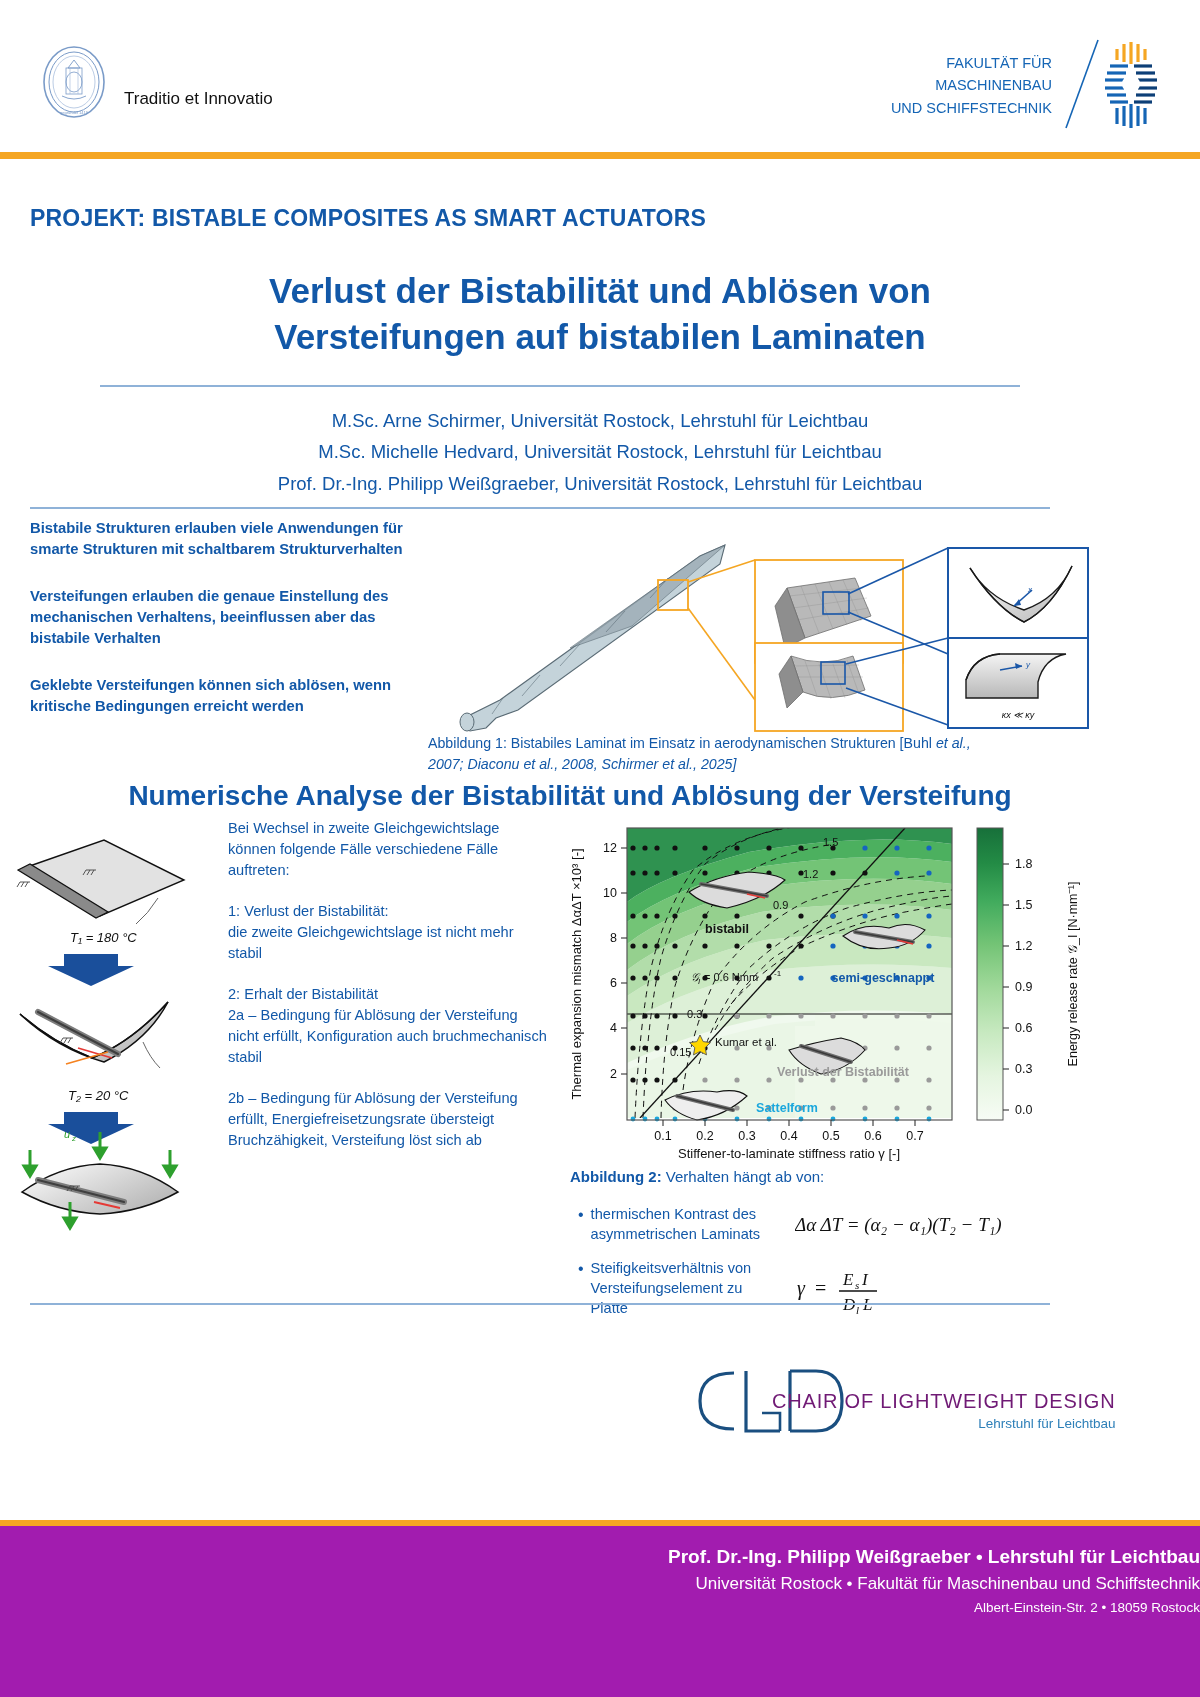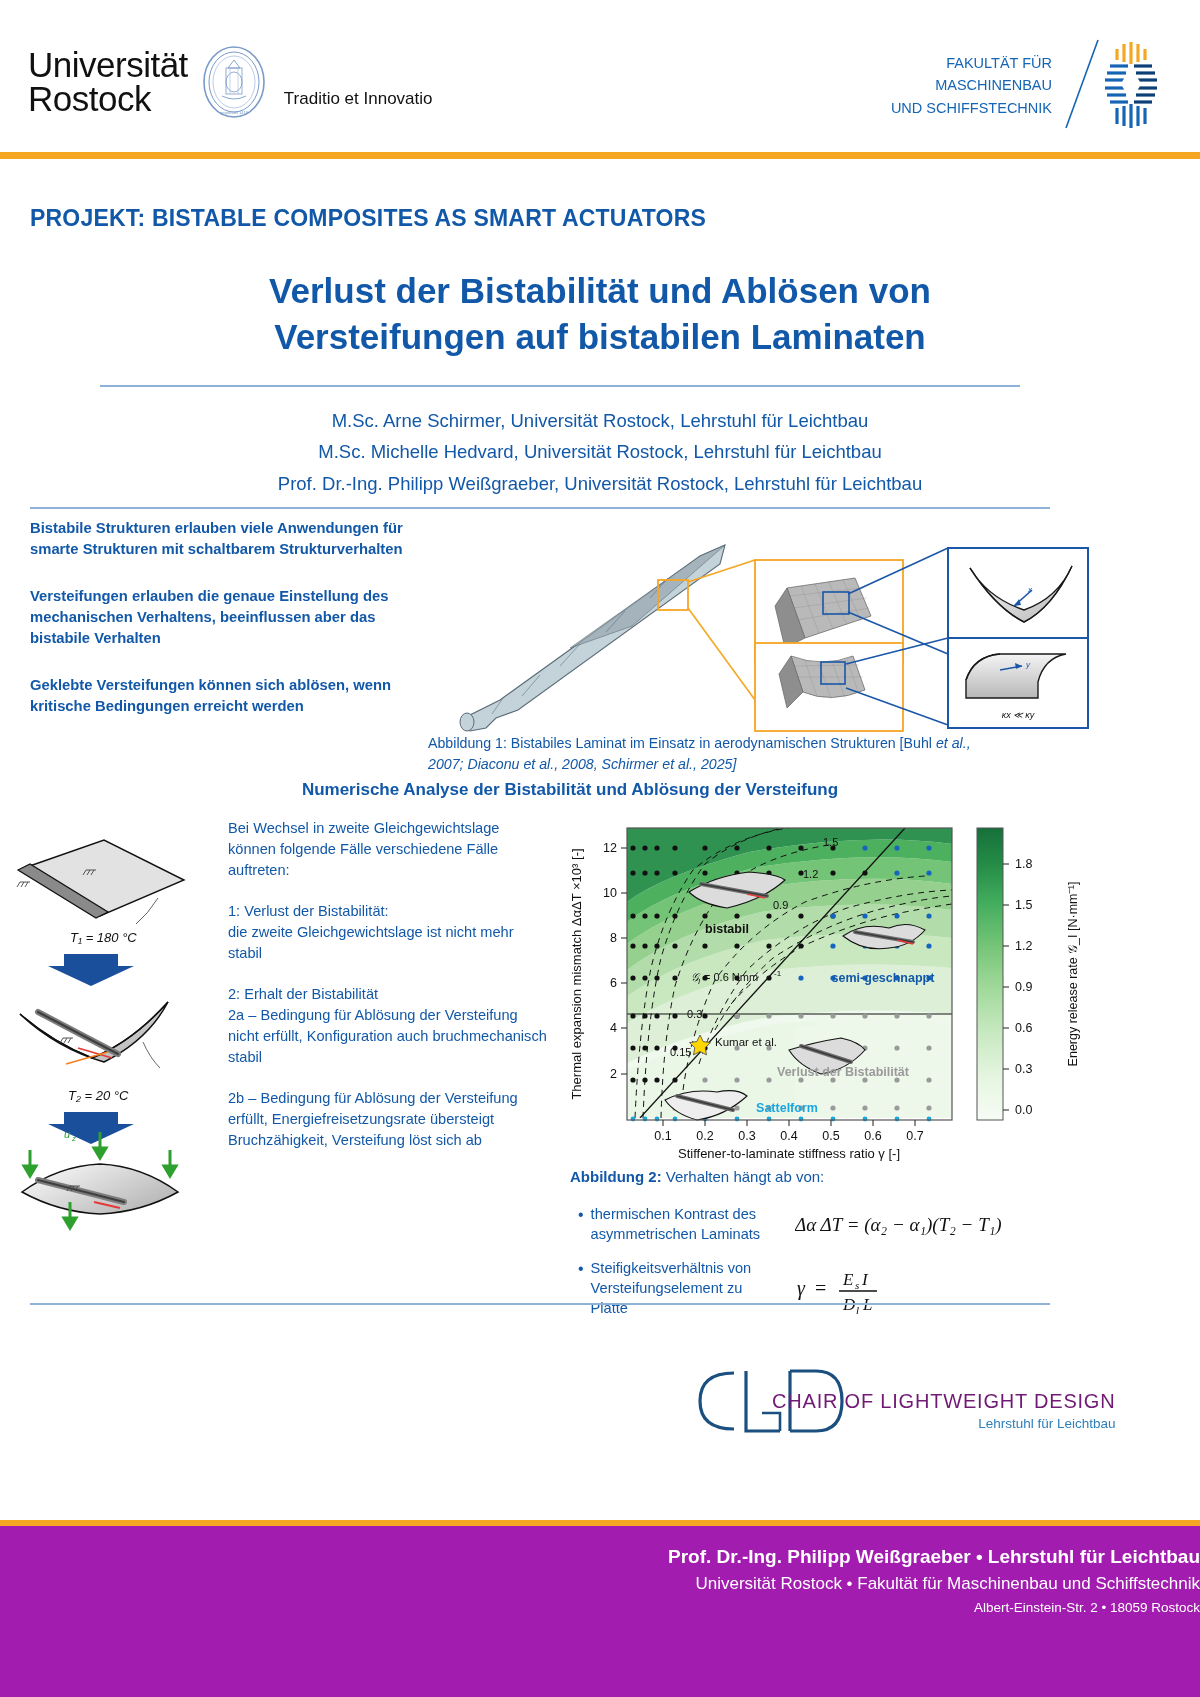--- a/index.html
+++ b/index.html
@@ -53,21 +53,21 @@
   .fig1 { position: absolute; top: 518px; left: 400px; width: 700px; height: 215px; }
   .fig1 svg { display: block; }
   .fig1-cap { position: absolute; top: 733px; left: 428px; width: 625px;
               font-size: 14.2px; color: #1258a8; line-height: 1.45; }
   .fig1-cap b { font-weight: normal; }
   .fig1-cap i { font-style: italic; }
 
   
   .sec-head {
     position: absolute; top: 780px; left: 60px; width: 1020px; text-align: center;
-    font-size: 17px; font-weight: bold; color: #1258a8;
+    font-size: 28px; font-weight: bold; color: #1258a8;
   }
 
   
   .proc { position: absolute; top: 820px; left: 8px; width: 215px; height: 420px; }
 
   
   .midcol { position: absolute; top: 818px; left: 228px; width: 320px; }
   .midcol p { margin: 0 0 20px 0; font-size: 14.6px; color: #1258a8; line-height: 1.44; }
 
   
@@ -100,24 +100,20 @@
 
   .seal-txt { font-size: 4px; fill: #7a9bc8; }
 </style>
 </head>
 <body>
 
 <div class="poster">
 
   <div class="header">
     <div class="uni-logo">
-      <div class="uni-wordmark">
-        <div class="l1">Universität</div>
-        <div class="l2">Rostock</div>
-      </div>
       <div class="uni-seal">
         <svg width="76" height="76" viewBox="0 0 76 76">
           <ellipse cx="38" cy="38" rx="30" ry="35" fill="none" stroke="#7a9bc8" stroke-width="1.6"></ellipse>
           <ellipse cx="38" cy="38" rx="25" ry="30" fill="none" stroke="#7a9bc8" stroke-width="1"></ellipse>
           <ellipse cx="38" cy="38" rx="21" ry="26" fill="none" stroke="#9db6d8" stroke-width="0.7"></ellipse>
           <path d="M38 16 L32 24 L44 24 Z" fill="none" stroke="#7a9bc8" stroke-width="0.9"></path>
           <rect x="30" y="24" width="16" height="26" fill="none" stroke="#7a9bc8" stroke-width="0.8"></rect>
           <line x1="34" y1="24" x2="34" y2="50" stroke="#9db6d8" stroke-width="0.6"></line>
           <line x1="42" y1="24" x2="42" y2="50" stroke="#9db6d8" stroke-width="0.6"></line>
           <ellipse cx="38" cy="38" rx="8" ry="10" fill="none" stroke="#7a9bc8" stroke-width="0.8"></ellipse>

